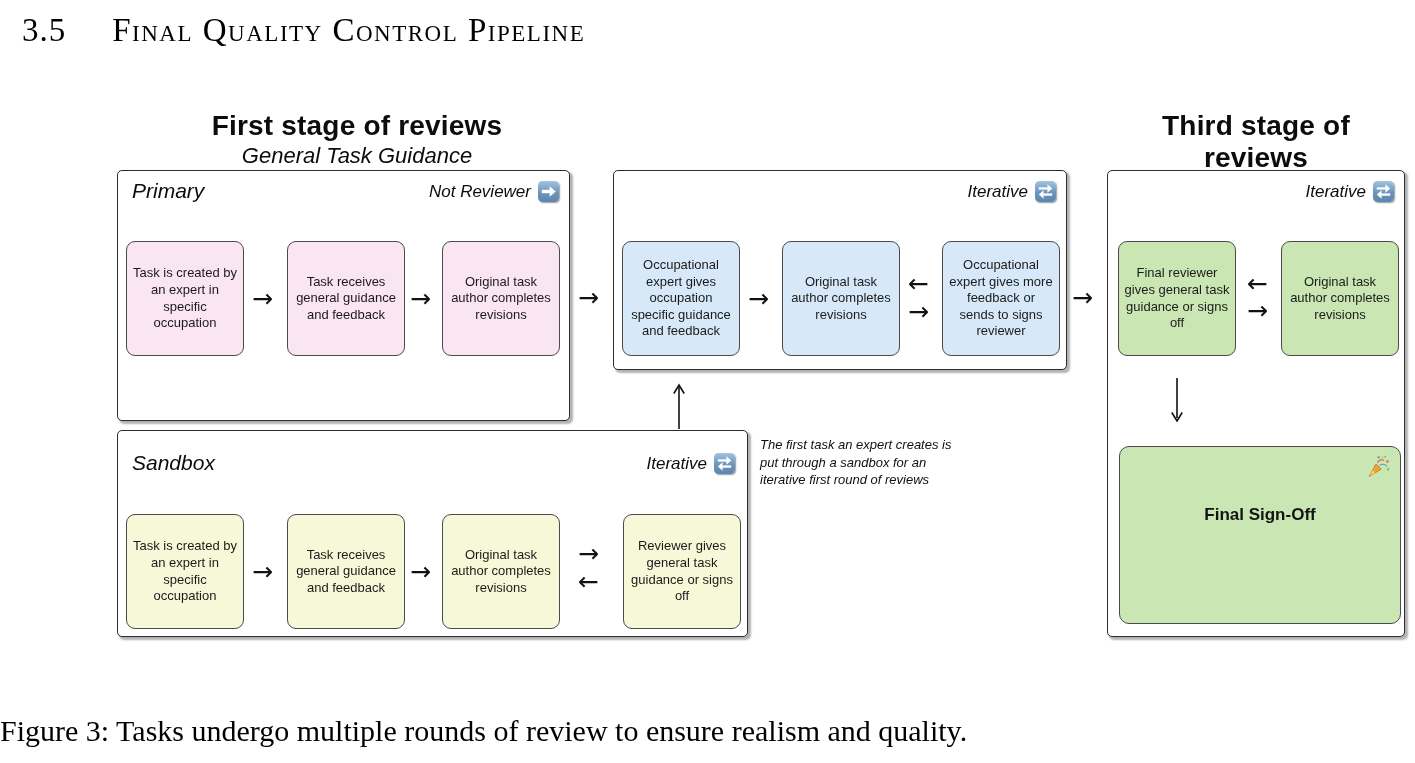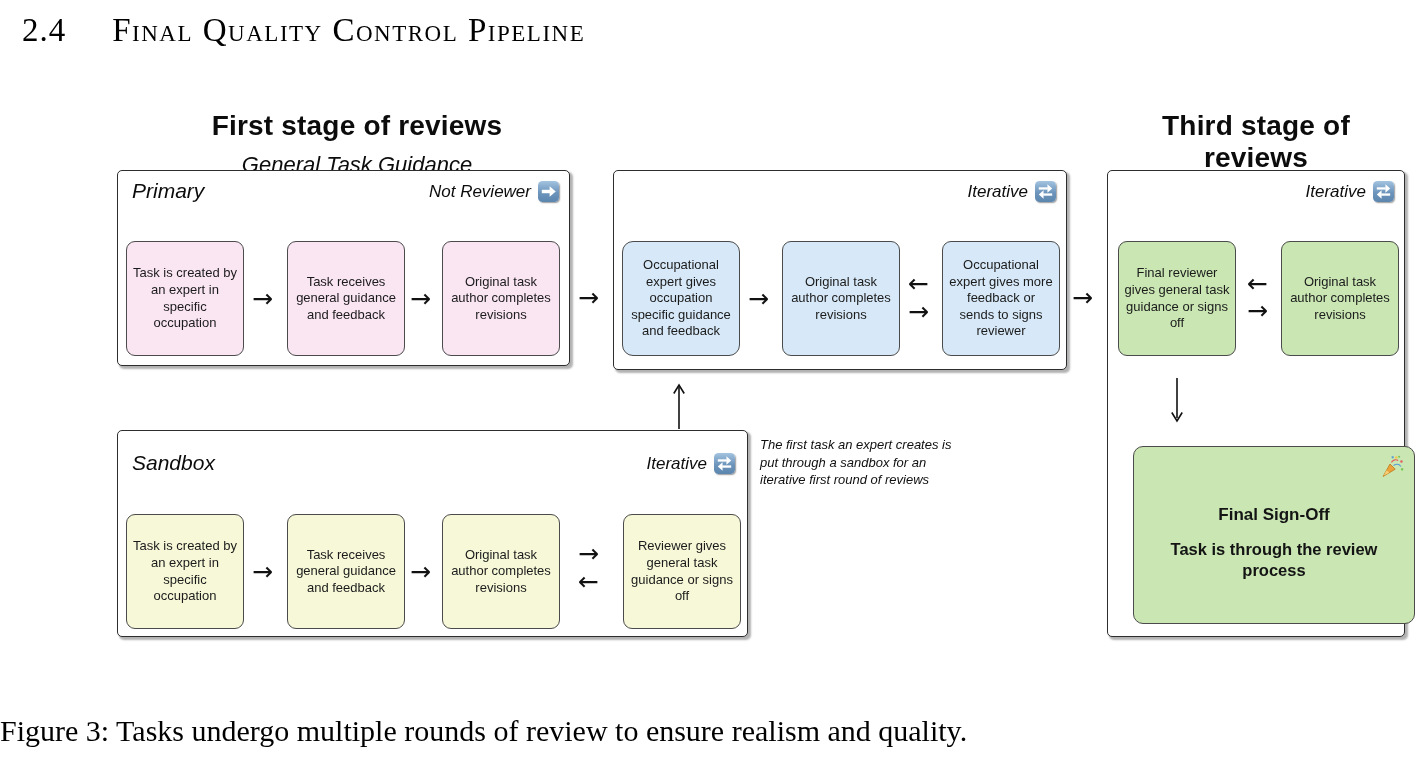--- a/index.html
+++ b/index.html
@@ -12,21 +12,21 @@
   .section-heading {
     position:absolute; left:22px; top:12px;
     font-family:"Liberation Serif", serif; font-size:33px; color:#000;
     display:flex; align-items:baseline;
   }
   .sec-num { letter-spacing:1px; }
   .sec-title { margin-left:46px; font-variant:small-caps; letter-spacing:1.5px; }
   
   .stage-header { position:absolute; top:110px; text-align:center; color:#0c0c0c; }
   .sh-title { font-weight:bold; font-size:28px; letter-spacing:0.2px; }
-  .sh-sub   { font-style:italic; font-size:22px; margin-top:10px;text-align:center; }
+  .sh-sub   { font-style:italic; font-size:22px; margin-top:1px;text-align:center; }
   
   .outer {
     position:absolute; background:#fff; border:1.5px solid #2d2d2d; border-radius:5px;
     box-shadow:2.5px 2.5px 2px rgba(0,0,0,0.30);
   }
   .outer-label { position:absolute; left:14px; top:8px; font-style:italic; font-size:21px; color:#0c0c0c; }
   .badge { position:absolute; right:10px; top:10px; display:flex; align-items:center; gap:7px; }
   .badge-text { font-style:italic; font-size:17px; color:#0c0c0c; }
   .badge-icon {
     width:21px; height:21px; border-radius:4.5px; flex:0 0 auto;
@@ -47,53 +47,53 @@
   
   .harrow { position:absolute; font-size:25px; line-height:25px; color:#111; font-family:"DejaVu Sans", sans-serif; }
   .varrow { position:absolute; }
   
   .note {
     position:absolute; left:760px; top:436px; width:200px;
     font-style:italic; font-size:13px; line-height:17.5px; color:#0f0f0f;
   }
   
   .signoff {
-    position:absolute; left:25px; top:275px; width:282px; height:178px;
+    position:absolute; left:11px; top:275px; width:282px; height:178px;
     background:var(--green-step,#c9e6b3); border:1px solid #4b4b4b; border-radius:10px;
     text-align:center;
   }
   .signoff-icon { position:absolute; right:9px; top:7px; }
   .signoff-title { margin-top:58px; font-size:17px; font-weight:700; color:#141414; }
   .signoff-body  { margin:14px auto 0; width:250px; font-size:16.5px; font-weight:600; line-height:1.25; color:#141414; }
   
   .caption {
     position:absolute; left:0; top:714px; width:100%; text-align:left;
     font-family:"Liberation Serif", serif; font-size:30px; color:#000;
   }
 </style>
 </head>
 <body>
 
 <div class="page">
 
   <div class="section-heading">
-    <span class="sec-num">2.4</span>
+    <span class="sec-num">3.5</span>
     <span class="sec-title">Final Quality Control Pipeline</span>
   </div>
 
   <div class="stage-header" style="left:117px;width:480px;">
     <div class="sh-title">First stage of reviews</div>
     <div class="sh-sub">General Task Guidance</div>
   </div>
   <div class="stage-header" style="left:1107px;width:298px;">
     <div class="sh-title">Third stage of reviews</div>
     <div class="sh-sub">General Task Guidance</div>
   </div>
 
-  <div class="outer" style="left:117px;top:170px;width:453px;height:196px;">
+  <div class="outer" style="left:117px;top:170px;width:453px;height:251px;">
     <div class="outer-label">Primary</div>
     <div class="badge">
       <span class="badge-text">Not Reviewer</span>
       <span class="badge-icon">
         <svg width="21" height="21" viewBox="0 0 22 22">
             <rect x="4" y="9.2" width="9" height="3.6" fill="#fff"></rect>
             <polygon points="12.2,5.6 18.6,11 12.2,16.4" fill="#fff"></polygon>
           </svg>
       </span>
     </div>
@@ -111,21 +111,21 @@
       <span class="badge-text">Iterative</span>
       <span class="badge-icon">
         <svg width="21" height="21" viewBox="0 0 22 22">
             <rect x="4" y="6.6" width="9.4" height="2.4" fill="#fff"></rect>
             <polygon points="13,3.4 18,7.8 13,12.2" fill="#fff"></polygon>
             <rect x="8.6" y="13" width="9.4" height="2.4" fill="#fff"></rect>
             <polygon points="9,9.8 4,14.2 9,18.6" fill="#fff"></polygon>
           </svg>
       </span>
     </div>
-    <div class="step blue" style="left:8px;top:70px;border-radius:11px;">Occupational expert gives occupation specific guidance and feedback</div>
+    <div class="step blue" style="left:8px;top:70px;">Occupational expert gives occupation specific guidance and feedback</div>
     <span class="harrow" style="left:134px;top:115px;">→</span>
     <div class="step blue" style="left:168px;top:70px;">Original task author completes revisions</div>
     <span class="harrow" style="left:294px;top:100px;">←</span>
     <span class="harrow" style="left:294px;top:128px;">→</span>
     <div class="step blue" style="left:328px;top:70px;">Occupational expert gives more feedback or sends to signs reviewer</div>
   </div>
 
   <span class="harrow" style="left:1072px;top:285px;">→</span>
 
   <div class="outer" style="left:1107px;top:170px;width:298px;height:467px;">
@@ -160,21 +160,20 @@
           <path d="M11 8 C12.6 5.4 15.6 4.8 17.4 6.4" stroke="#e45c5c" stroke-width="1.1" fill="none"></path>
           <path d="M13 11 C15.6 9.4 18.6 9.9 20.2 12" stroke="#5b9bd5" stroke-width="1.1" fill="none"></path>
           <circle cx="15.6" cy="3.4" r="1.25" fill="#f2c94c"></circle>
           <circle cx="20.6" cy="7.2" r="1.15" fill="#e45c5c"></circle>
           <circle cx="18.4" cy="2.6" r="1.0" fill="#7ac74f"></circle>
           <rect x="20.2" y="13.6" width="2.1" height="2.1" fill="#7ac74f" transform="rotate(18 21.2 14.6)"></rect>
           <rect x="11.2" y="2.2" width="1.9" height="1.9" fill="#5b9bd5" transform="rotate(-14 12.1 3.1)"></rect>
         </svg>
       </span>
       <div class="signoff-title">Final Sign-Off</div>
-      <div class="signoff-body">Task is through the review process</div>
     </div>
   </div>
 
   <span class="varrow" style="left:671px;top:383px;">
     <svg width="16" height="47" viewBox="0 0 16 47">
         <line x1="8" y1="46" x2="8" y2="4" stroke="#111" stroke-width="1.6"></line>
         <polyline points="2.8,10.5 8,2 13.2,10.5" fill="none" stroke="#111" stroke-width="1.6"></polyline>
       </svg>
   </span>
 

